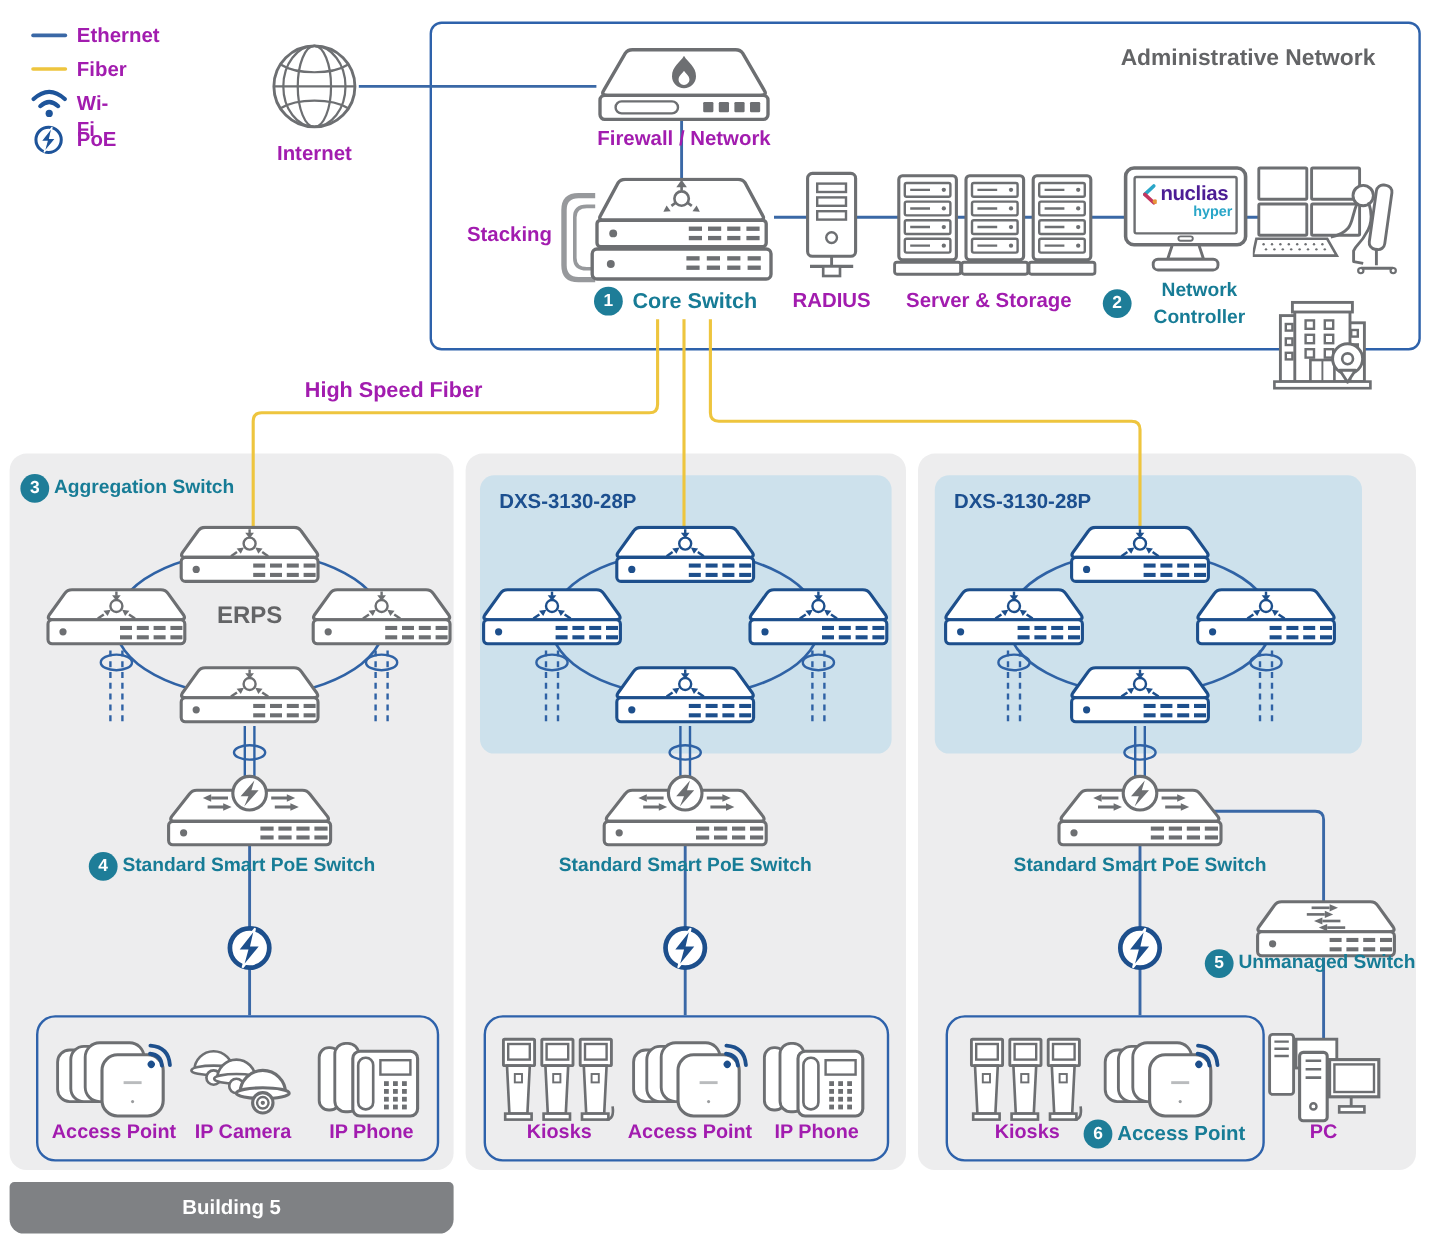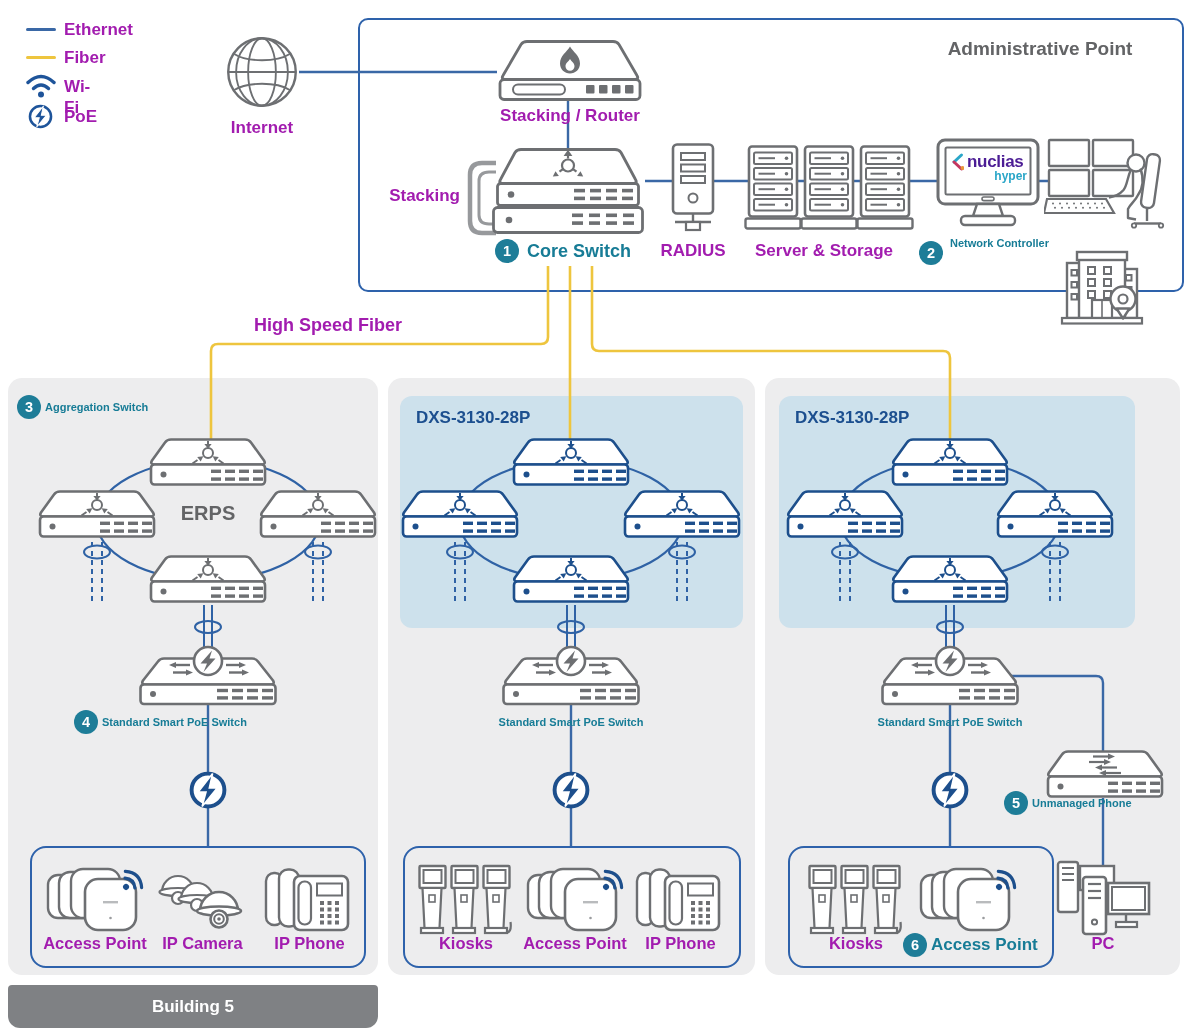--- a/index.html
+++ b/index.html
@@ -1,20 +1,20 @@
 <!DOCTYPE html>
 <html><head>
 <meta charset="utf-8">
 <style>
   html,body{margin:0;padding:0;background:#fff;}
   .stage{position:relative;width:1200px;height:1034px;background:#fff;
          font-family:"Liberation Sans",sans-serif;overflow:hidden;}
   .abs{position:absolute;}
   .glabel{font-weight:bold;color:#a21caf;font-size:17px;line-height:21px;}
-  .tlabel{font-weight:bold;color:#177c96;font-size:11px;line-height:22px;}
+  .tlabel{font-weight:bold;color:#177c96;font-size:16px;line-height:22px;}
   .center{text-align:center;}
   .right{text-align:right;}
   .badge{width:24px;height:24px;border-radius:50%;background:#1e7d98;color:#fff;
          font-size:14.5px;font-weight:bold;display:flex;align-items:center;justify-content:center;}
   .panel{background:#ededee;border-radius:14px;}
   .bluepanel{background:#cde1ec;border-radius:12px;}
   .devbox{border:2px solid #2e62ab;border-radius:16px;}
   .adminbox{border:2px solid #2e62ab;border-radius:10px;}
   .bar{background:#7f8184;border-radius:4px 4px 12px 12px;color:#fff;font-weight:bold;
        font-size:17px;display:flex;align-items:center;justify-content:center;}
@@ -497,26 +497,26 @@
         <use href="#sym-poe-round"></use>
       </svg>
   <div class="abs glabel" style="left:64px;top:106px;">PoE</div>
 </div>
 
 <svg class="abs icon" style="left:225px;top:35px;color:#6d6f72;" width="74" height="74">
       <use href="#sym-globe"></use>
     </svg>
 <div class="abs glabel center" style="left:212px;top:117px;width:100px;">Internet</div>
 
-<div class="abs title center" style="left:920px;top:38px;width:240px;">Administrative Point</div>
+<div class="abs title center" style="left:920px;top:38px;width:240px;">Administrative Network</div>
 
 <svg class="abs icon" style="left:494px;top:40px;color:#6d6f72;" width="152" height="62">
       <use href="#sym-firewall"></use>
     </svg>
-<div class="abs glabel center" style="left:470px;top:105px;width:200px;">Stacking / Router</div>
+<div class="abs glabel center" style="left:470px;top:105px;width:200px;">Firewall / Network</div>
 
 <div class="abs glabel right" style="left:360px;top:185px;width:100px;">Stacking</div>
 <svg class="abs icon" style="left:488px;top:148px;color:#6d6f72;" width="160" height="88">
       <use href="#sym-core-stack"></use>
     </svg>
 <div class="abs badge" style="left:495px;top:239px;">1</div>
 <div class="abs tlabel" style="left:527px;top:240px;font-size:18px;">Core Switch</div>
 
 <svg class="abs icon" style="left:666px;top:142px;color:#6d6f72;" width="54" height="96">
       <use href="#sym-tower"></use>
@@ -656,21 +656,21 @@
     </svg>
 <div class="abs tlabel center" style="left:800px;top:711px;width:300px;">Standard Smart PoE Switch</div>
 <svg class="abs icon" style="left:929px;top:769px;color:#1d4f8c;" width="42" height="42">
       <use href="#sym-poe-round"></use>
     </svg>
 
 <svg class="abs icon" style="left:1045px;top:750px;color:#6d6f72;" width="120" height="50">
       <use href="#sym-unmanaged"></use>
     </svg>
 <div class="abs badge" style="left:1004px;top:791px;">5</div>
-<div class="abs tlabel" style="left:1032px;top:792px;">Unmanaged Phone</div>
+<div class="abs tlabel" style="left:1032px;top:792px;">Unmanaged Switch</div>
 
 <div class="abs devbox" style="left:788px;top:846px;width:262px;height:118px;"></div>
 <svg class="abs icon" style="left:808px;top:864px;color:#6d6f72;" width="96" height="76">
       <use href="#sym-kiosks"></use>
     </svg>
 <svg class="abs icon" style="left:918px;top:866px;color:#6d6f72;" width="100" height="72">
       <use href="#sym-ap"></use>
     </svg>
 <svg class="abs icon" style="left:1053px;top:860px;color:#6d6f72;" width="100" height="80">
       <use href="#sym-pc"></use>

